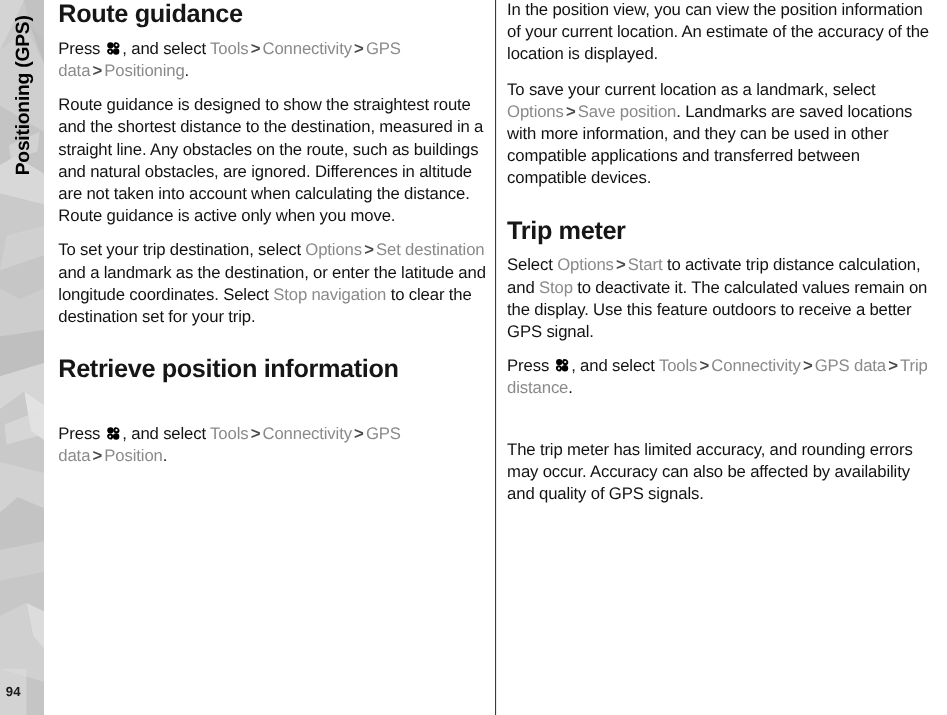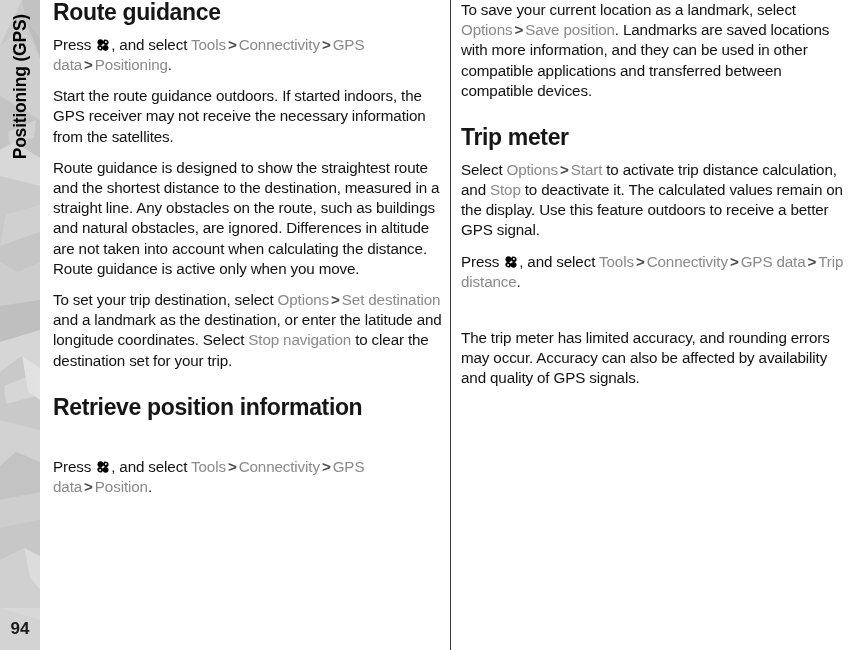--- a/index.html
+++ b/index.html
@@ -53,26 +53,26 @@
     font-size: 17.5px;
     font-weight: bold;
     color: #000000;
     letter-spacing: -0.2px;
     white-space: nowrap;
   }
   .page-number {
     position: absolute;
     left: 0;
     bottom: 0;
-    width: 40px;
+    width: 24px;
     height: 42px;
     display: flex;
     align-items: center;
     justify-content: center;
-    font-size: 17px;
+    font-size: 12px;
     font-weight: bold;
     color: #1a1a1a;
     background: rgba(222,222,222,0.55);
   }
 
   
   .content {
     position: absolute;
     left: 40px;
     top: 0;
@@ -194,21 +194,20 @@
             <circle cx="9.6" cy="9.8" r="2.9" fill="#000"></circle>
             <path d="M8.4 1.4 C11.4 1.2 13.0 3.0 12.6 5.0 C12.2 6.7 10.4 7.4 8.8 6.8 C7.2 6.2 6.6 4.4 7.2 3.0 Z" fill="#000"></path>
             <path d="M5.6 12.6 C2.6 12.8 1.0 11.0 1.4 9.0 C1.8 7.3 3.6 6.6 5.2 7.2 C6.8 7.8 7.4 9.6 6.8 11.0 Z" fill="#000"></path>
             <circle cx="9.9" cy="4.1" r="1.0" fill="#fff"></circle>
             <circle cx="4.1" cy="9.9" r="1.0" fill="#fff"></circle>
           </svg>
         </span><span>, and select</span>
         <span class="ui-term">Tools</span><span class="sep">&gt;</span><span class="ui-term">Connectivity</span><span class="sep">&gt;</span><span class="ui-term">GPS data</span><span class="sep">&gt;</span><span class="ui-term">Positioning</span><span>.</span>
       </p>
 
-      <p class="body-text">Start the route guidance outdoors. If started indoors, the GPS receiver may not receive the necessary information from the satellites.</p>
 
 
       <p class="body-text">Route guidance is designed to show the straightest route and the shortest distance to the destination, measured in a straight line. Any obstacles on the route, such as buildings and natural obstacles, are ignored. Differences in altitude are not taken into account when calculating the distance. Route guidance is active only when you move.</p>
 
       <p class="body-text">
         <span>To set your trip destination, select</span>
         <span class="ui-term">Options</span><span class="sep">&gt;</span><span class="ui-term">Set destination</span>
         <span>and a landmark as the destination, or enter the latitude and longitude coordinates. Select</span>
         <span class="ui-term">Stop navigation</span>
         <span>to clear the destination set for your trip.</span>
@@ -228,20 +227,21 @@
             <circle cx="4.1" cy="9.9" r="1.0" fill="#fff"></circle>
           </svg>
         </span><span>, and select</span>
         <span class="ui-term">Tools</span><span class="sep">&gt;</span><span class="ui-term">Connectivity</span><span class="sep">&gt;</span><span class="ui-term">GPS data</span><span class="sep">&gt;</span><span class="ui-term">Position</span><span>.</span>
       </p>
 
     </div>
 
     <div class="col col-right">
 
+      <p class="body-text">In the position view, you can view the position information of your current location. An estimate of the accuracy of the location is displayed.</p>
 
       <p class="body-text">
         <span>To save your current location as a landmark, select</span>
         <span class="ui-term">Options</span><span class="sep">&gt;</span><span class="ui-term">Save position</span><span>. Landmarks are saved locations with more information, and they can be used in other compatible applications and transferred between compatible devices.</span>
       </p>
 
       <h2 class="section-heading spaced-top">Trip meter</h2>
 
       <p class="body-text">
         <span>Select</span>

